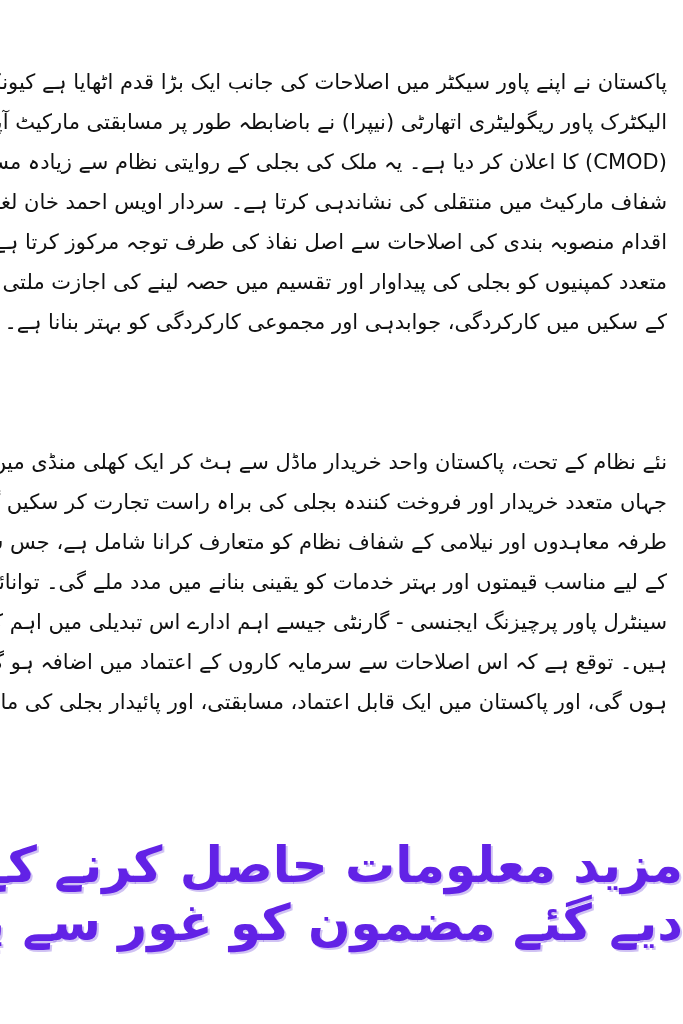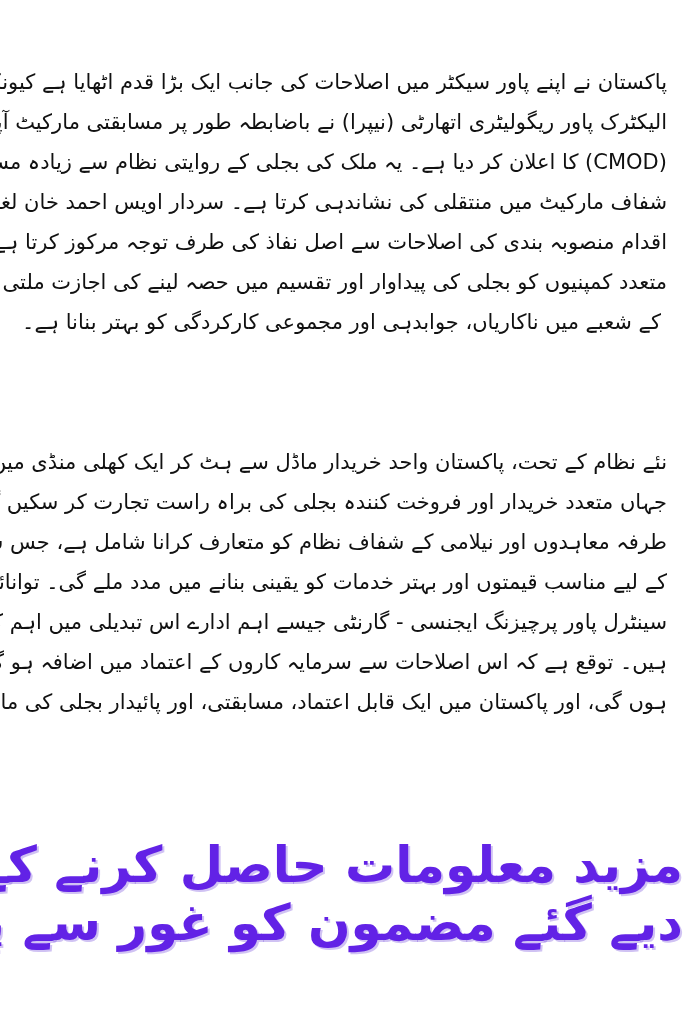--- a/index.html
+++ b/index.html
@@ -62,21 +62,21 @@
 <body>
 
 <div class="article">
   <p class="para" id="para-1">
     <span class="line">پاکستان نے اپنے پاور سیکٹر میں اصلاحات کی جانب ایک بڑا قدم اٹھایا ہے کیونکہ نیشنل</span>
     <span class="line">الیکٹرک پاور ریگولیٹری اتھارٹی (نیپرا) نے باضابطہ طور پر مسابقتی مارکیٹ آپریشنز کی تاریخ</span>
     <span class="line">(CMOD) کا اعلان کر دیا ہے۔ یہ ملک کی بجلی کے روایتی نظام سے زیادہ مسابقتی اور</span>
     <span class="line">شفاف مارکیٹ میں منتقلی کی نشاندہی کرتا ہے۔ سردار اویس احمد خان لغاری کے مطابق، یہ</span>
     <span class="line">اقدام منصوبہ بندی کی اصلاحات سے اصل نفاذ کی طرف توجہ مرکوز کرتا ہے، جس سے</span>
     <span class="line">متعدد کمپنیوں کو بجلی کی پیداوار اور تقسیم میں حصہ لینے کی اجازت ملتی ہے۔ مقصد توانائی</span>
-    <span class="line last">کے شعبے میں ناکاریاں، جوابدہی اور مجموعی کارکردگی کو بہتر بنانا ہے۔</span>
+    <span class="line last">کے سکیں میں کارکردگی، جوابدہی اور مجموعی کارکردگی کو بہتر بنانا ہے۔</span>
   </p>
 
   <p class="para" id="para-2">
     <span class="line">نئے نظام کے تحت، پاکستان واحد خریدار ماڈل سے ہٹ کر ایک کھلی منڈی میں چلا جائے گا</span>
     <span class="line">جہاں متعدد خریدار اور فروخت کنندہ بجلی کی براہ راست تجارت کر سکیں گے۔ اس میں دو</span>
     <span class="line">طرفہ معاہدوں اور نیلامی کے شفاف نظام کو متعارف کرانا شامل ہے، جس سے صارفین</span>
     <span class="line">کے لیے مناسب قیمتوں اور بہتر خدمات کو یقینی بنانے میں مدد ملے گی۔ توانائی کی وزارت اور</span>
     <span class="line">سینٹرل پاور پرچیزنگ ایجنسی - گارنٹی جیسے اہم ادارے اس تبدیلی میں اہم کردار ادا کر رہے</span>
     <span class="line">ہیں۔ توقع ہے کہ اس اصلاحات سے سرمایہ کاروں کے اعتماد میں اضافہ ہو گا، ناکاریاں کم</span>
     <span class="line">ہوں گی، اور پاکستان میں ایک قابل اعتماد، مسابقتی، اور پائیدار بجلی کی مارکیٹ بنا کر طویل</span>

